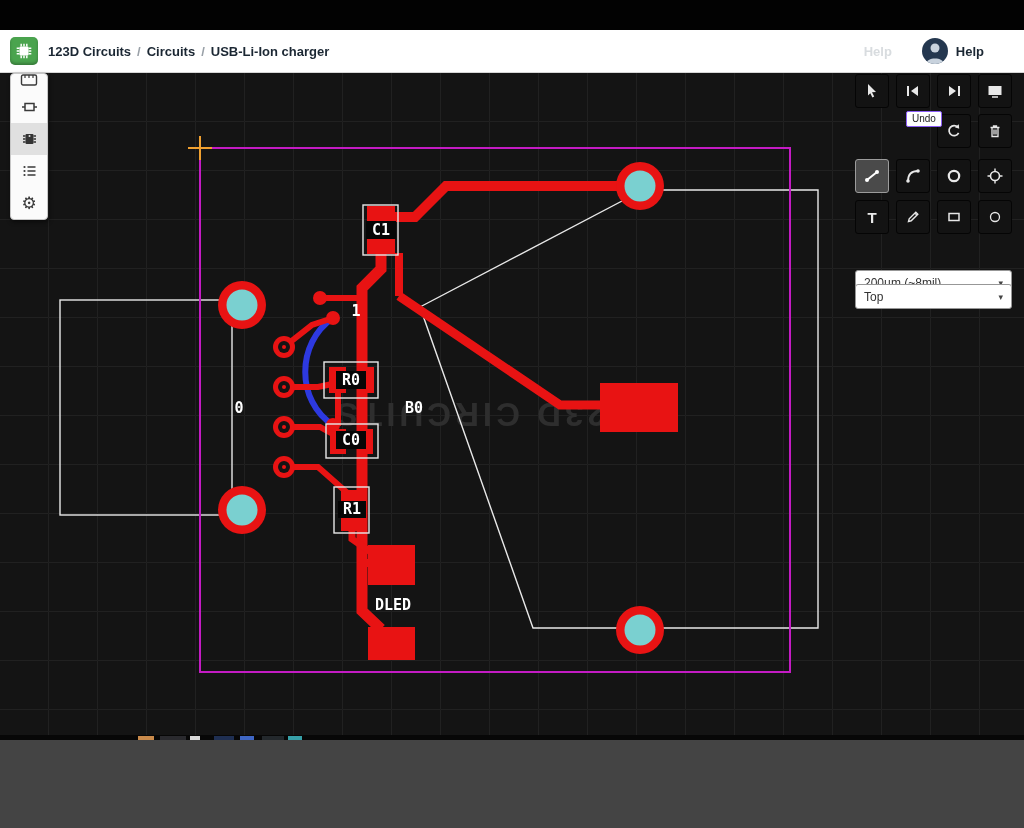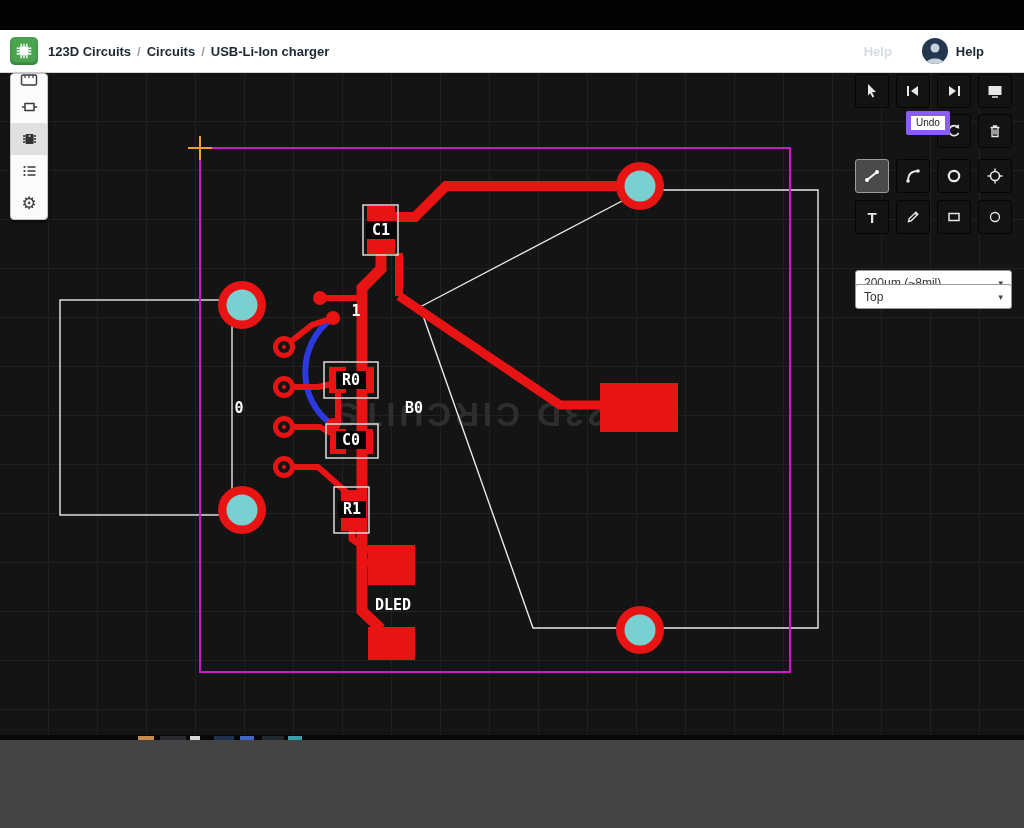--- a/index.html
+++ b/index.html
@@ -30,21 +30,21 @@
 
   .left-toolbar{position:absolute;left:10px;top:73px;width:36px;background:#fbfbfb;border:1px solid #c7c7c7;border-radius:4px;box-shadow:1px 2px 4px rgba(0,0,0,.5);overflow:hidden;}
   .lt-cell{height:32px;display:flex;align-items:center;justify-content:center;color:#3a3a3a;}
   .lt-cell.partial{height:17px;align-items:flex-start;}
   .lt-cell.selected{background:#e0e0e0;}
   .gear-glyph{font-size:17px;line-height:1;font-family:"DejaVu Sans",sans-serif;}
 
   .tbtn{position:absolute;width:34px;height:34px;background:#131313;border:1px solid #050505;border-radius:3px;display:flex;align-items:center;justify-content:center;color:#e8e8e8;box-sizing:border-box;}
   .tbtn.selected{background:#4a4a4a;border:1px solid #9c9c9c;}
   .tbtn .tglyph{font-weight:bold;font-size:15px;font-family:"Liberation Sans",sans-serif;}
-  .tooltip{position:absolute;left:906px;top:111px;background:#ffffff;color:#222;font-size:10px;line-height:14px;padding:0 5px;border-radius:2px;border:5px solid #8b5cf6;z-index:5;}
+  .tooltip{position:absolute;left:906px;top:111px;background:#ffffff;color:#222;font-size:10px;line-height:14px;padding:0 5px;border-radius:2px;border:1px solid #8b5cf6;z-index:5;}
 
   .select{position:absolute;left:855px;width:157px;height:25px;background:#ffffff;border:1px solid #979797;border-radius:3px;font-size:12px;color:#333;display:flex;align-items:center;padding:0 8px;box-sizing:border-box;}
   .select .arrow{margin-left:auto;font-size:9px;color:#444;font-family:"DejaVu Sans",sans-serif;}
 
   .help-fab{position:absolute;left:981px;top:783px;width:28px;height:28px;border-radius:50%;background:var(--help-green);color:#eef6ee;display:flex;align-items:center;justify-content:center;font-weight:bold;font-size:15px;border:1px solid #2c7a31;box-sizing:border-box;}
 
   .sliver{position:absolute;left:0;bottom:0;width:100%;height:5px;background:#070707;}
   .frag{position:absolute;top:1px;height:4px;}
 </style>
 </head>

